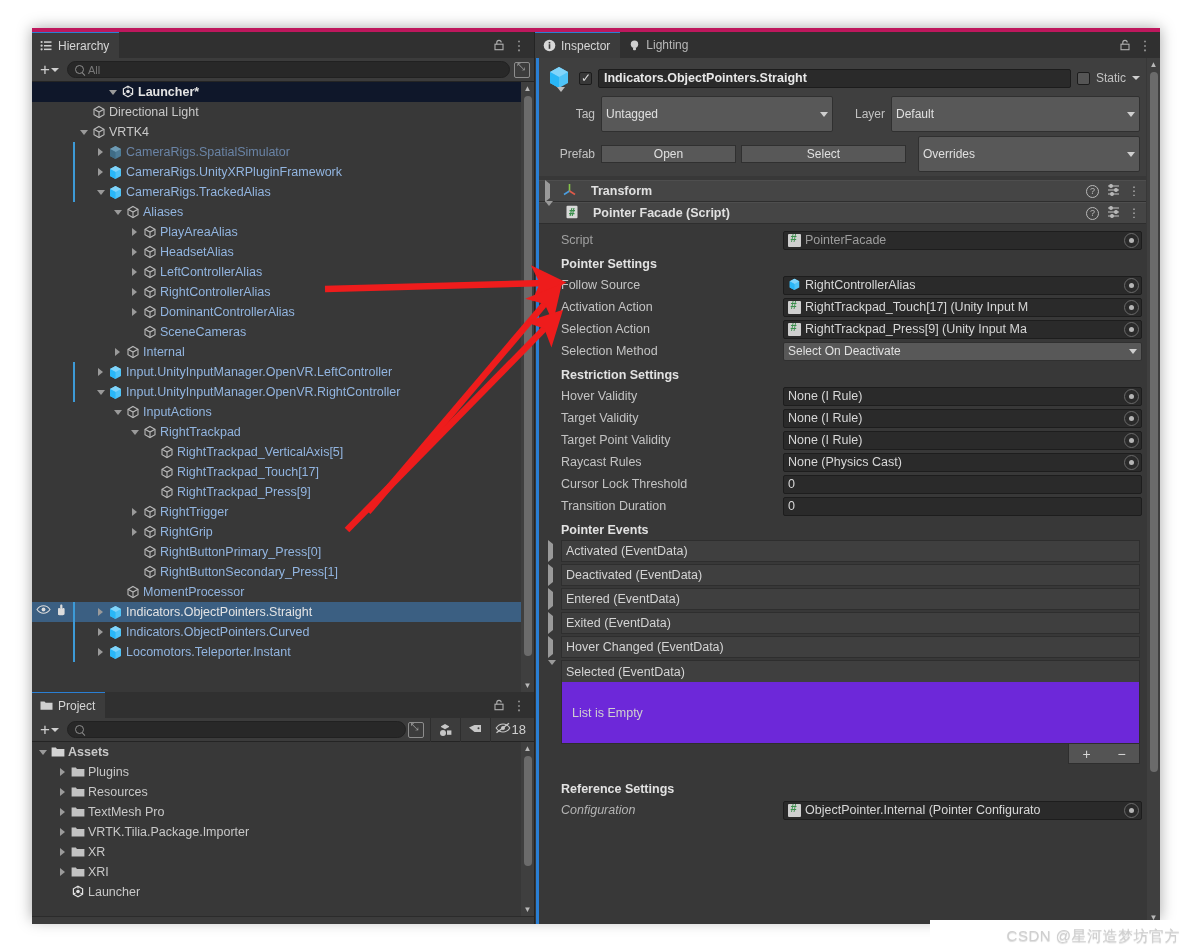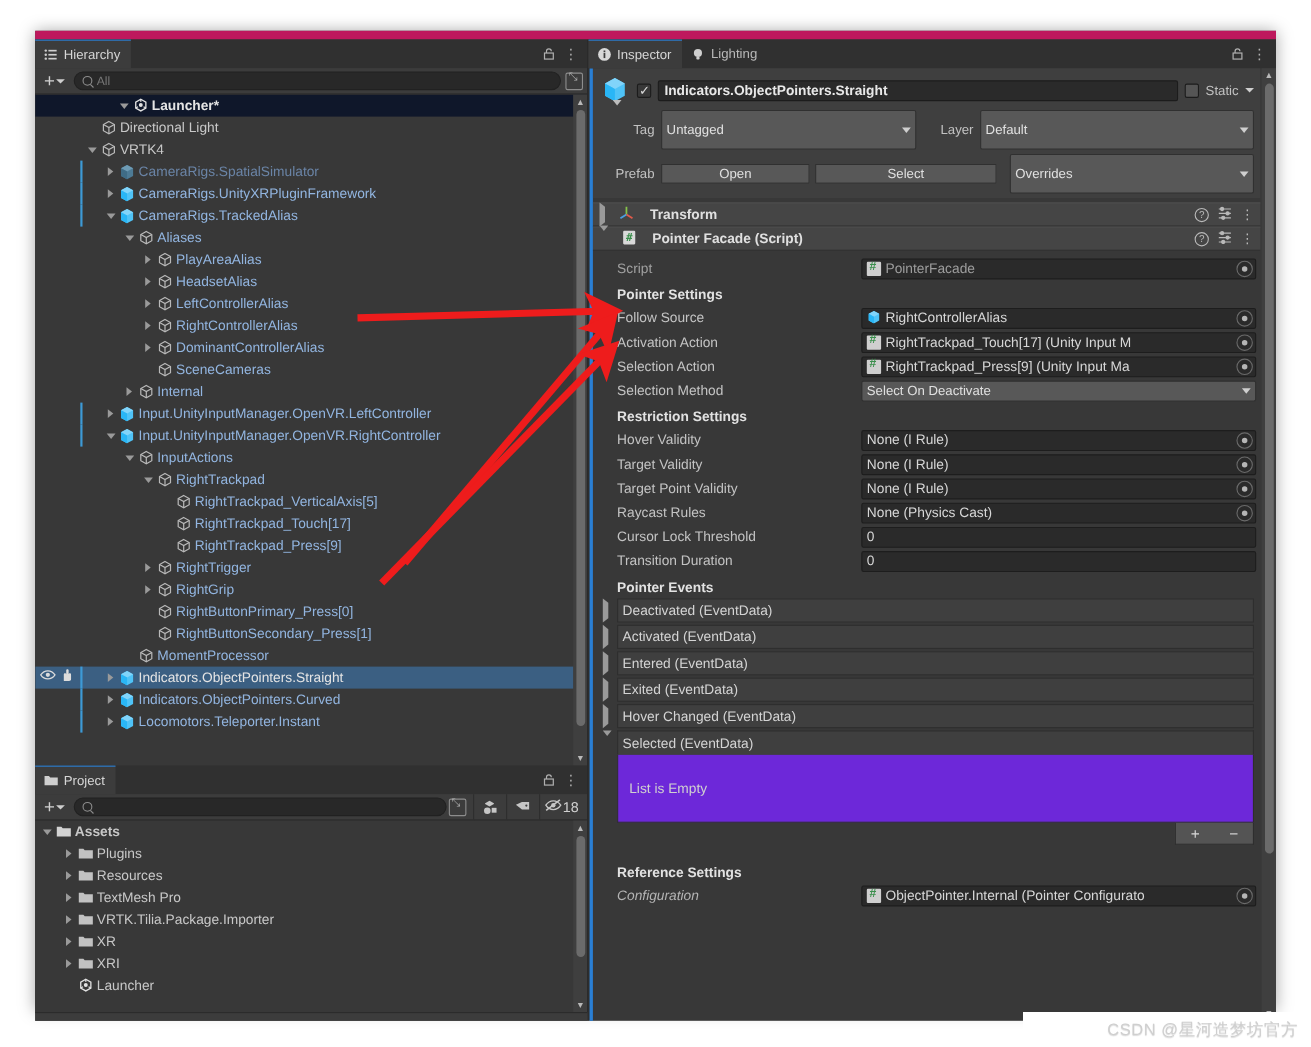--- a/index.html
+++ b/index.html
@@ -10,21 +10,21 @@
     font-size:12px;
     color:#c4c4c4;
     position:relative;
     overflow:hidden;
   }
   
   #editor {
     position:absolute; left:32px; top:28px;
     width:1128px; height:892px;
     background:#383838;
-    border-top:8px solid #be185d;
+    border-top:4px solid #be185d;
     box-shadow:0 0 14px rgba(0,0,0,.35);
   }
   .panel { position:absolute; background:#383838; }
 
   
   .tabbar { position:absolute; left:0; top:0; height:26px; width:100%;
             background:#303030; display:flex; align-items:flex-end; }
   .tab { height:26px; padding:0 10px 0 8px; display:flex; align-items:center; gap:5px;
          font-size:12px; color:#b8b8b8; background:transparent; }
   .tab.active { background:#3c3c3c; color:#d6d6d6; border-top:1px solid #2a7fd4; }
@@ -980,25 +980,25 @@
             <span class="objfield">
               <span class="txt">0</span>
             </span>
           </div>
         </div>
 
       <div class="sect">Pointer Events</div>
       <div id="pointer-events-rows">
           <div class="evrow">
             <span class="evtw tw"><i class="tw-r"></i></span>
-            <span>Deactivated (EventData)</span>
+            <span>Activated (EventData)</span>
           </div>
           <div class="evrow">
             <span class="evtw tw"><i class="tw-r"></i></span>
-            <span>Activated (EventData)</span>
+            <span>Deactivated (EventData)</span>
           </div>
           <div class="evrow">
             <span class="evtw tw"><i class="tw-r"></i></span>
             <span>Entered (EventData)</span>
           </div>
           <div class="evrow">
             <span class="evtw tw"><i class="tw-r"></i></span>
             <span>Exited (EventData)</span>
           </div>
           <div class="evrow">

